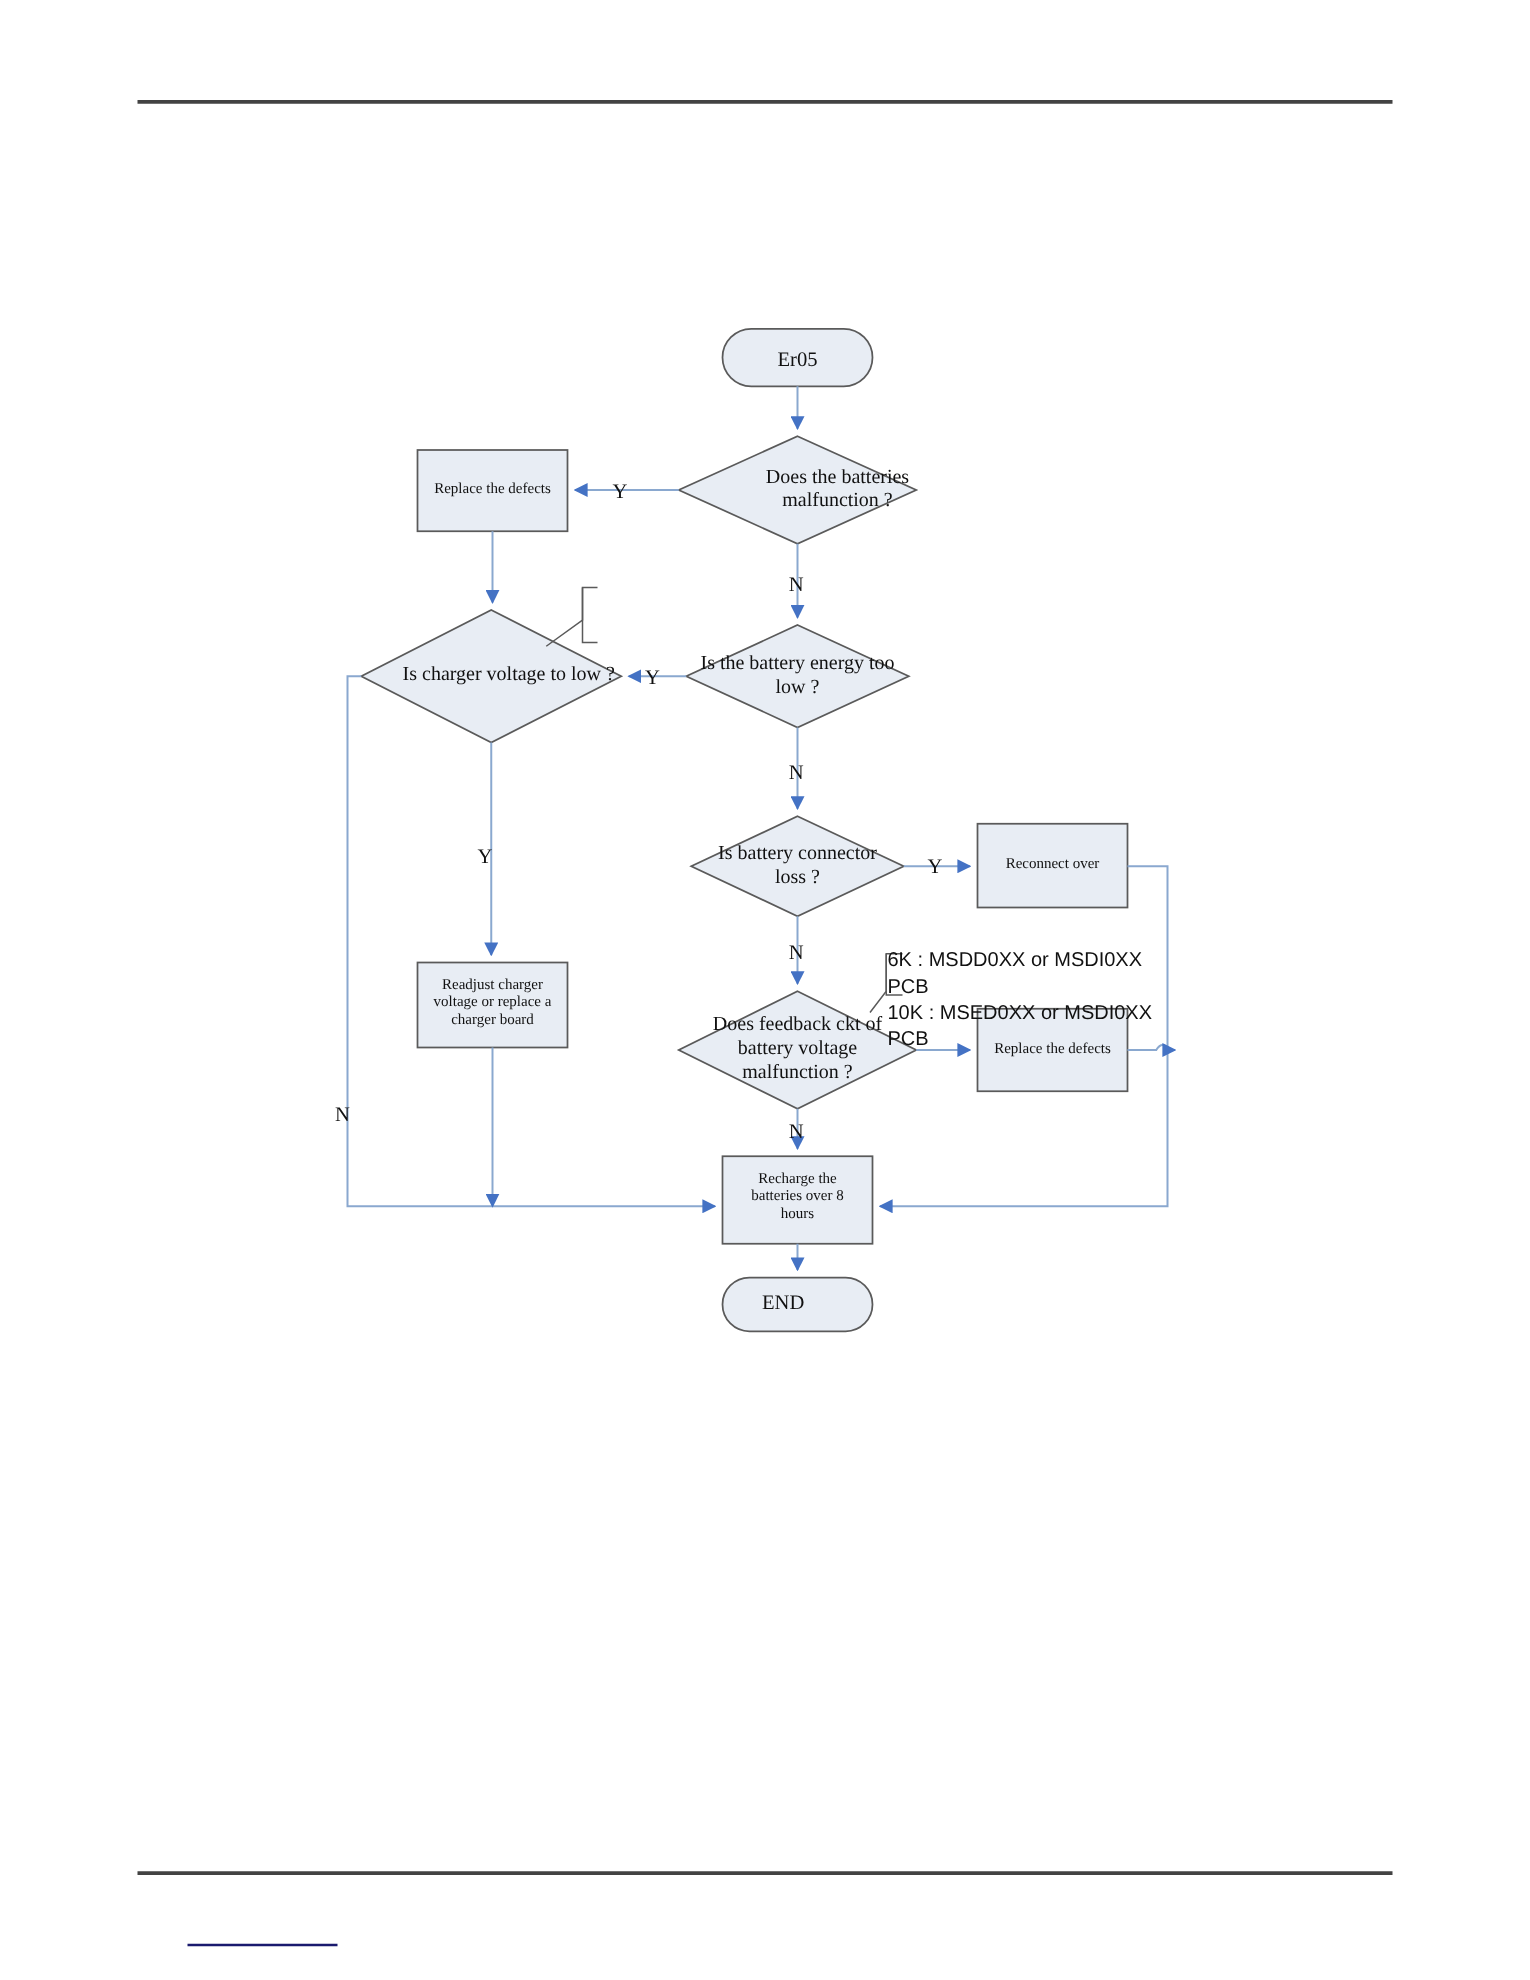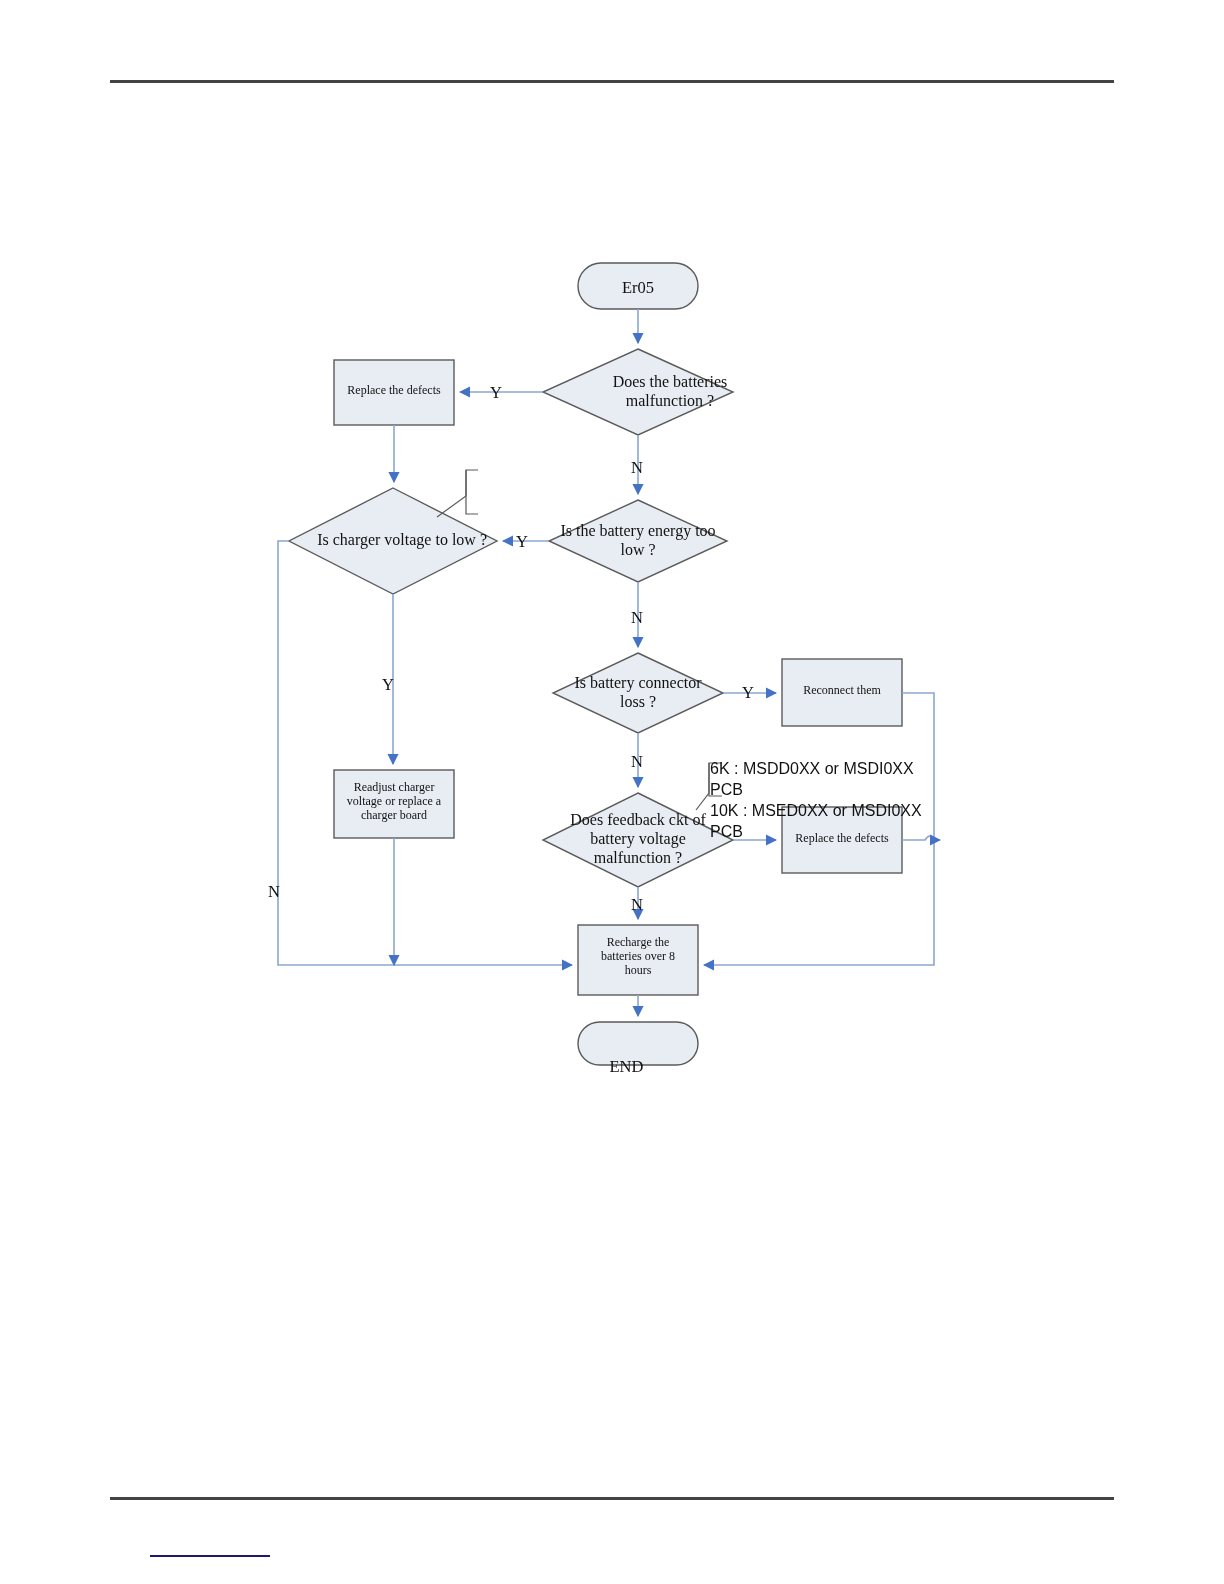--- a/index.html
+++ b/index.html
@@ -150,45 +150,45 @@
     </g>
   </svg>
 
   <div class="node-text terminator" style="left:578px; top:278px; width:120px;font-family:Liberation Serif, serif;">Er05</div>
 
   <div class="node-text decision" style="left:588px; top:373px; width:164px;">Does the batteries
 malfunction ?</div>
 
   <div class="node-text process" style="left:334px; top:383px; width:120px;">Replace the defects</div>
 
-  <div class="node-text decision" style="left:299px; top:531px; width:188px;text-align:right;">Is charger voltage to low ?</div>
+  <div class="node-text decision" style="left:313px; top:531px; width:188px;">Is charger voltage to low ?</div>
 
   <div class="node-text decision" style="left:556px; top:522px; width:164px;">Is the battery energy too
 low ?</div>
 
   <div class="node-text decision" style="left:558px; top:674px; width:160px;">Is battery connector
 loss ?</div>
 
-  <div class="node-text process" style="left:782px; top:683px; width:120px;">Reconnect them</div>
+  <div class="node-text process" style="left:782px; top:683px; width:120px;">Reconnect over</div>
 
   <div class="node-text process" style="left:332px; top:780px; width:124px;">Readjust charger
 voltage or replace a
 charger board</div>
 
   <div class="node-text decision" style="left:558px; top:811px; width:160px;">Does feedback ckt of
 battery voltage
 malfunction ?</div>
 
   <div class="node-text process" style="left:782px; top:831px; width:120px;">Replace the defects</div>
 
   <div class="node-text process" style="left:578px; top:935px; width:120px;">Recharge the
 batteries over 8
 hours</div>
 
-  <div class="node-text terminator" style="left:578px; top:1057px; width:97px;">END</div>
+  <div class="node-text terminator" style="left:578px; top:1032px; width:97px;">END</div>
 
   <div class="edge-label" style="left:486px; top:383px; width:20px;">Y</div>
   <div class="edge-label" style="left:627px; top:458px; width:20px;">N</div>
   <div class="edge-label" style="left:512px; top:532px; width:20px;">Y</div>
   <div class="edge-label" style="left:627px; top:608px; width:20px;">N</div>
   <div class="edge-label" style="left:378px; top:675px; width:20px;">Y</div>
   <div class="edge-label" style="left:264px; top:882px; width:20px;">N</div>
   <div class="edge-label" style="left:738px; top:683px; width:20px;">Y</div>
   <div class="edge-label" style="left:627px; top:752px; width:20px;">N</div>
   <div class="edge-label" style="left:627px; top:895px; width:20px;">N</div>

